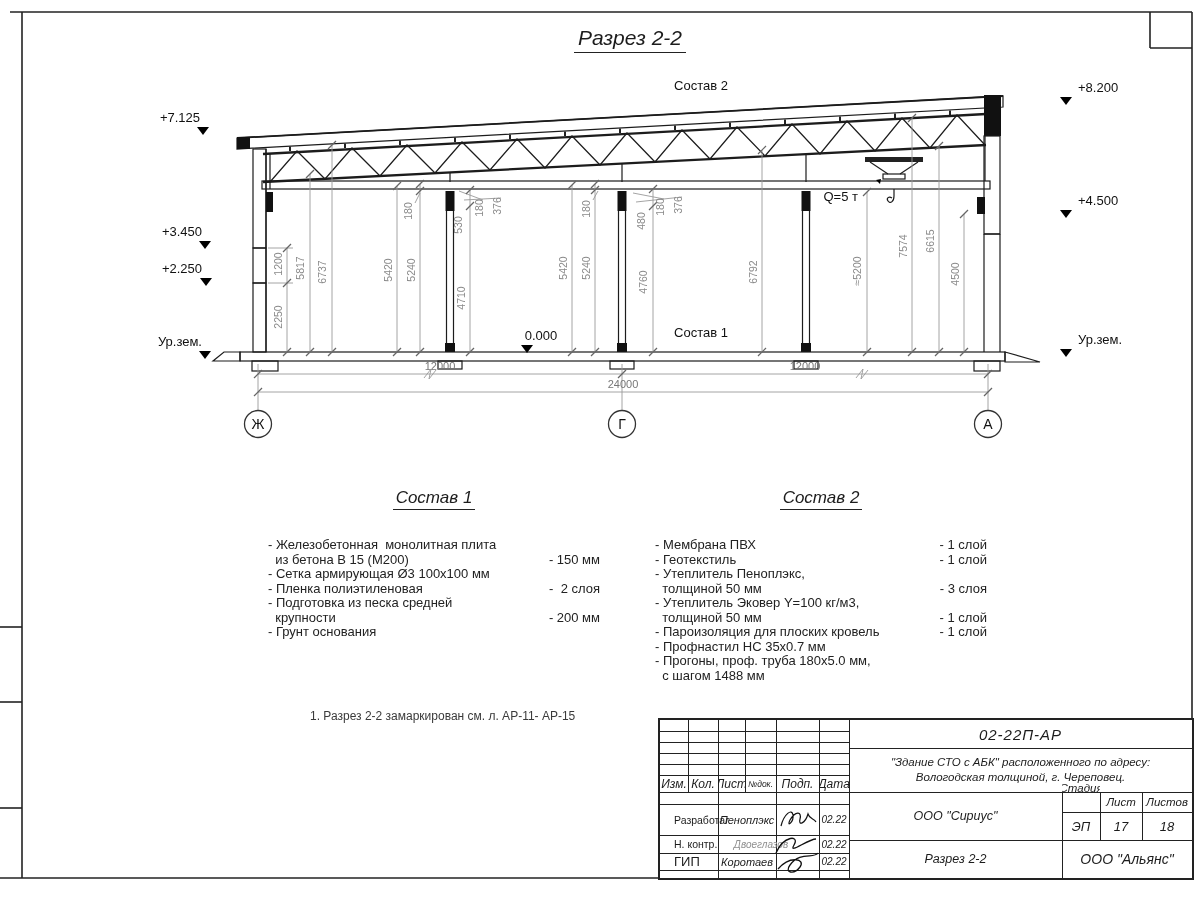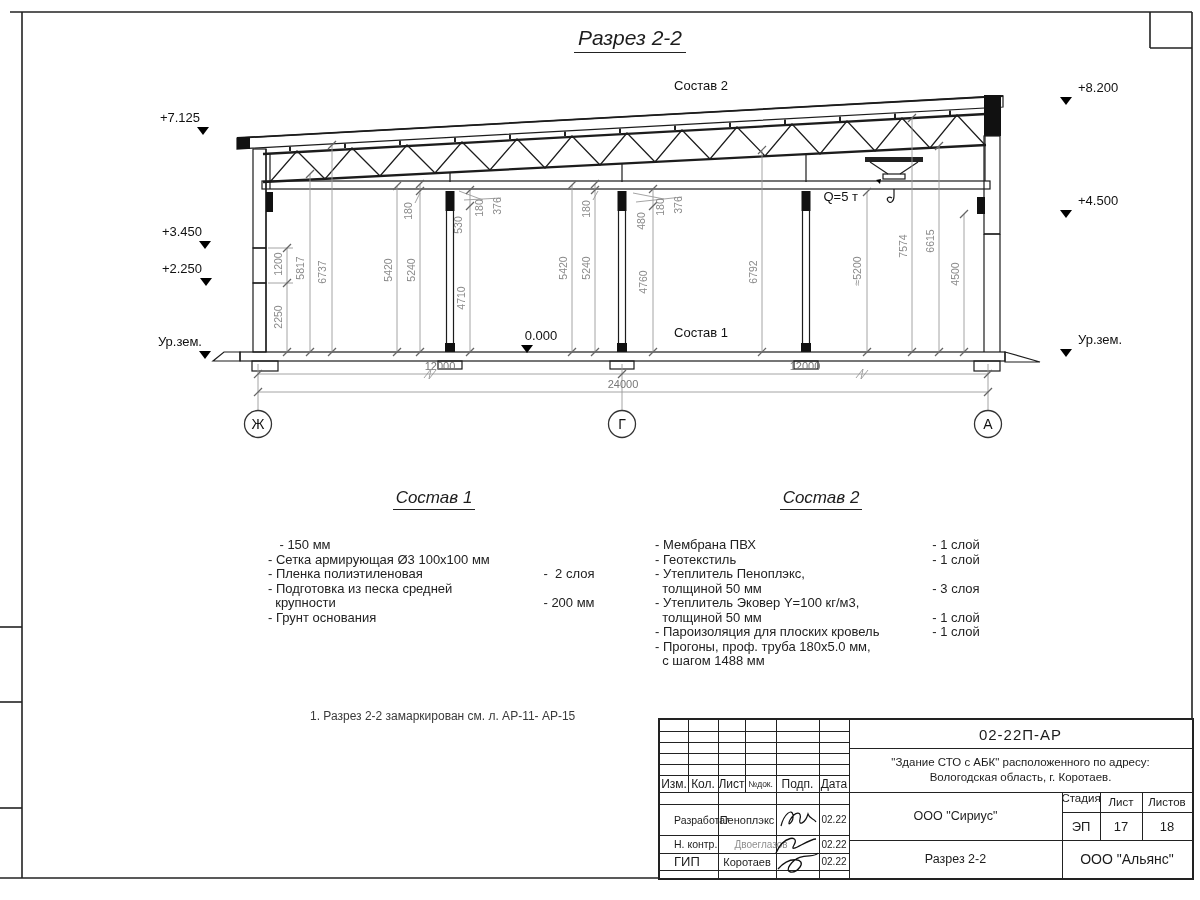--- a/index.html
+++ b/index.html
@@ -21,28 +21,28 @@
   #page-title{left:500px;top:26px;width:260px;text-align:center;}
   #page-title span{display:inline-block;font-style:italic;font-size:21px;
      border-bottom:1.5px solid #222;padding:0 4px 2px;}
   .listblock{width:332px;}
   .listblock .ltitle{text-align:center;margin-bottom:28px;}
   .listblock .ltitle span{display:inline-block;font-style:italic;font-size:17px;
      border-bottom:1.3px solid #222;padding:0 3px 1px;}
   .lrow{display:flex;justify-content:space-between;align-items:flex-end;
      font-size:13px;line-height:14.5px;color:#222;}
   .lrow .n{white-space:pre-wrap;}
-  .lrow .v{white-space:pre;padding-left:6px;min-width:62px;text-align:center;}
+  .lrow .v{white-space:pre;padding-left:6px;min-width:62px;text-align:right;}
   #note{left:310px;top:709px;font-size:12px;color:#3a3a3a;}
 
   #stamp{left:658px;top:718px;width:532px;height:158px;border:2px solid #222;background:#fff;}
   .vl{position:absolute;width:1.4px;background:#222;}
   .hl{position:absolute;height:1.3px;background:#222;}
   .tc{position:absolute;display:flex;align-items:center;justify-content:center;
-      text-align:left;overflow:hidden;}
+      text-align:left;overflow:hidden;font-style:italic;}
   .tl{position:absolute;display:flex;align-items:center;overflow:hidden;margin-left:11px;}
 </style>
 </head>
 <body>
 
 <div id="sheet">
 
   <svg width="1200" height="900" viewBox="0 0 1200 900" style="position:absolute;left:0;top:0">
     <defs>
       <pattern id="h1" width="4.5" height="4.5" patternUnits="userSpaceOnUse" patternTransform="rotate(45)">
@@ -308,20 +308,22 @@
     </g>
   </svg>
 
   <div class="abs" id="page-title">
     <span>Разрез 2-2</span>
   </div>
 
   <div class="abs listblock" style="left:268px;top:488px;">
     <div class="ltitle"><span>Состав 1</span></div>
     <div class="lrow">
+        <span class="n">- Железобетонная  монолитная плита
+  из бетона В 15 (М200)</span>
         <span class="v">- 150 мм</span>
       </div>
     <div class="lrow">
         <span class="n">- Сетка армирующая Ø3 100х100 мм</span>
         <span class="v"></span>
       </div>
     <div class="lrow">
         <span class="n">- Пленка полиэтиленовая</span>
         <span class="v">-  2 слоя</span>
       </div>
@@ -352,20 +354,24 @@
         <span class="v">- 3 слоя</span>
       </div>
     <div class="lrow">
         <span class="n">- Утеплитель Эковер Y=100 кг/м3,
   толщиной 50 мм</span>
         <span class="v">- 1 слой</span>
       </div>
     <div class="lrow">
         <span class="n">- Пароизоляция для плоских кровель</span>
         <span class="v">- 1 слой</span>
+      </div>
+    <div class="lrow">
+        <span class="n">- Профнастил НС 35х0.7 мм</span>
+        <span class="v"></span>
       </div>
     <div class="lrow">
         <span class="n">- Прогоны, проф. труба 180х5.0 мм,
   с шагом 1488 мм</span>
         <span class="v"></span>
       </div>
   </div>
 
   <div class="abs" id="note">1. Разрез 2-2 замаркирован см. л. АР-11- АР-15</div>
 
@@ -396,42 +402,42 @@
     <div class="tc" style="left:0;top:55px;width:28px;height:17px;font-size:12px">Изм.</div>
     <div class="tc" style="left:28px;top:55px;width:30px;height:17px;font-size:12px">Кол.</div>
     <div class="tc" style="left:58px;top:55px;width:27px;height:17px;font-size:12px">Лист</div>
     <div class="tc" style="left:85px;top:55px;width:31px;height:17px;font-size:8.5px">№док.</div>
     <div class="tc" style="left:116px;top:55px;width:43px;height:17px;font-size:12px">Подп.</div>
     <div class="tc" style="left:159px;top:55px;width:30px;height:17px;font-size:12px">Дата</div>
 
     <div class="tc" style="left:189px;top:0;width:343px;height:28px;font-size:15px;letter-spacing:1px">02-22П-АР</div>
     <div class="tc" style="left:189px;top:30px;width:343px;height:40px;font-size:11.5px;flex-direction:column;line-height:1.3">
       <div>"Здание СТО с АБК" расположенного по адресу:</div>
-      <div>Вологодская область, г. Коротаев.</div>
+      <div>Вологодская толщиной, г. Череповец.</div>
     </div>
 
     <div class="tl" style="left:3px;top:84px;width:55px;height:31px;font-size:10.5px">Разработал</div>
     <div class="tc" style="left:58px;top:84px;width:58px;height:31px;font-size:11px">Пеноплэкс</div>
     <div class="tc" style="left:159px;top:84px;width:30px;height:31px;font-size:10px">02.22</div>
     <div class="tl" style="left:3px;top:115px;width:55px;height:18px;font-size:10.5px">Н. контр.</div>
     <div class="tc" style="left:72px;top:115px;width:58px;height:18px;font-size:10px;color:#8f8f8f">Двоеглазов</div>
     <div class="tc" style="left:159px;top:115px;width:30px;height:18px;font-size:10px">02.22</div>
     <div class="tl" style="left:3px;top:133px;width:55px;height:17px;font-size:13px">ГИП</div>
     <div class="tc" style="left:58px;top:133px;width:58px;height:17px;font-size:11px">Коротаев</div>
     <div class="tc" style="left:159px;top:133px;width:30px;height:17px;font-size:10px">02.22</div>
 
     <svg class="abs" style="left:118px;top:86px" width="40" height="28">
       <path d="M3,20 C6,8 14,2 15,9 C16,16 8,22 12,14 C18,4 24,6 22,13 C20,20 27,18 30,8 C32,14 36,12 38,16" stroke="#111" stroke-width="1.2" fill="none"></path>
     </svg>
     <svg class="abs" style="left:110px;top:113px" width="54" height="44">
       <path d="M6,20 C14,2 30,2 24,12 C18,22 38,6 46,6 M8,36 C20,22 36,26 30,34 C24,42 14,40 20,32 C30,18 44,26 48,20" stroke="#111" stroke-width="1.3" fill="none"></path>
     </svg>
 
     <div class="tc" style="left:189px;top:72px;width:213px;height:48px;font-size:12.5px">ООО "Сириус"</div>
-    <div class="tc" style="left:402px;top:68px;width:38px;height:20px;font-size:11.5px">Стадия</div>
+    <div class="tc" style="left:402px;top:58px;width:38px;height:20px;font-size:11.5px">Стадия</div>
     <div class="tc" style="left:440px;top:72px;width:42px;height:20px;font-size:11.5px">Лист</div>
     <div class="tc" style="left:482px;top:72px;width:50px;height:20px;font-size:11.5px">Листов</div>
     <div class="tc" style="left:402px;top:92px;width:38px;height:28px;font-size:13px">ЭП</div>
     <div class="tc" style="left:440px;top:92px;width:42px;height:28px;font-size:13px">17</div>
     <div class="tc" style="left:482px;top:92px;width:50px;height:28px;font-size:13px">18</div>
     <div class="tc" style="left:189px;top:120px;width:213px;height:38px;font-size:12.5px">Разрез 2-2</div>
     <div class="tc" style="left:402px;top:120px;width:130px;height:38px;font-size:14px">ООО "Альянс"</div>
   </div>
 
 </div>

